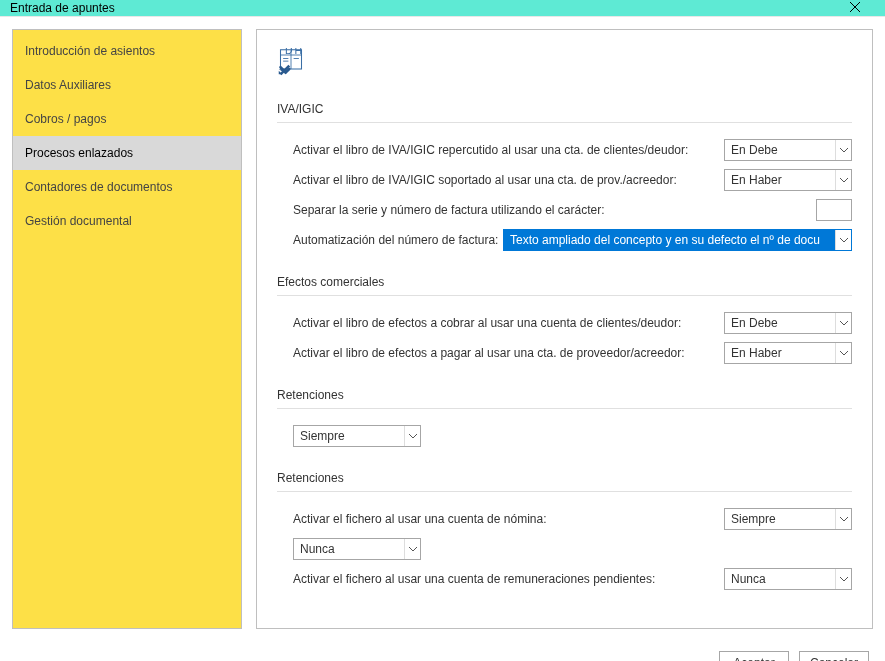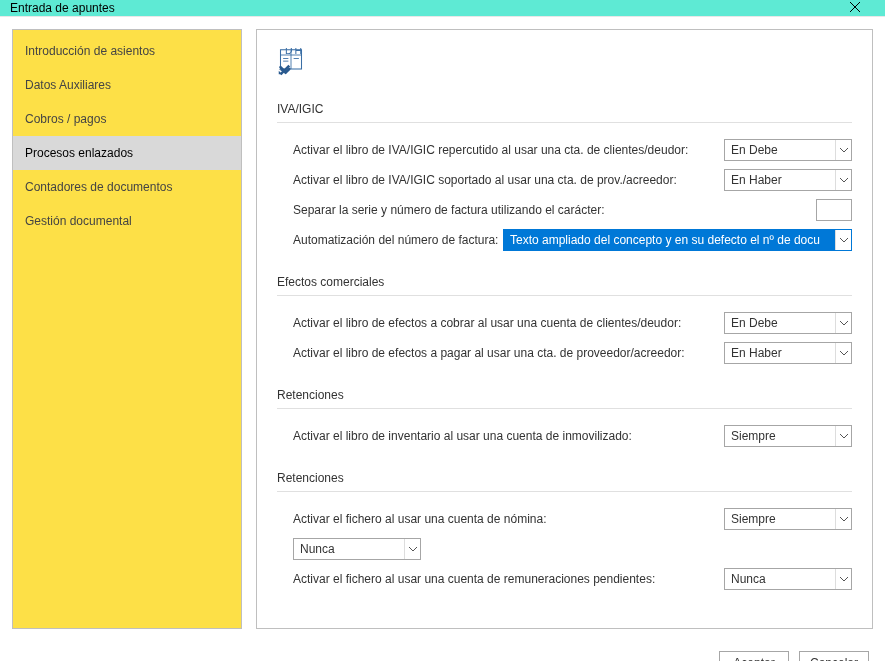--- a/index.html
+++ b/index.html
@@ -277,21 +277,20 @@
               </svg>
             </span>
         </div>
       </div>
     </div>
 
     <div class="section-block">
       <div class="section-title">Retenciones</div>
 
       <div class="form-row">
-        <span class="form-label">Activar el libro de inventario al usar una cuenta de inmovilizado:</span>
         <div class="dropdown">
           <span class="dropdown-value">Siempre</span>
           <span class="dropdown-arrow">
               <svg viewBox="0 0 8 5">
                 <path d="M0 0 L4 4 L8 0" fill="none" stroke="#555"></path>
               </svg>
             </span>
         </div>
       </div>
     </div>

